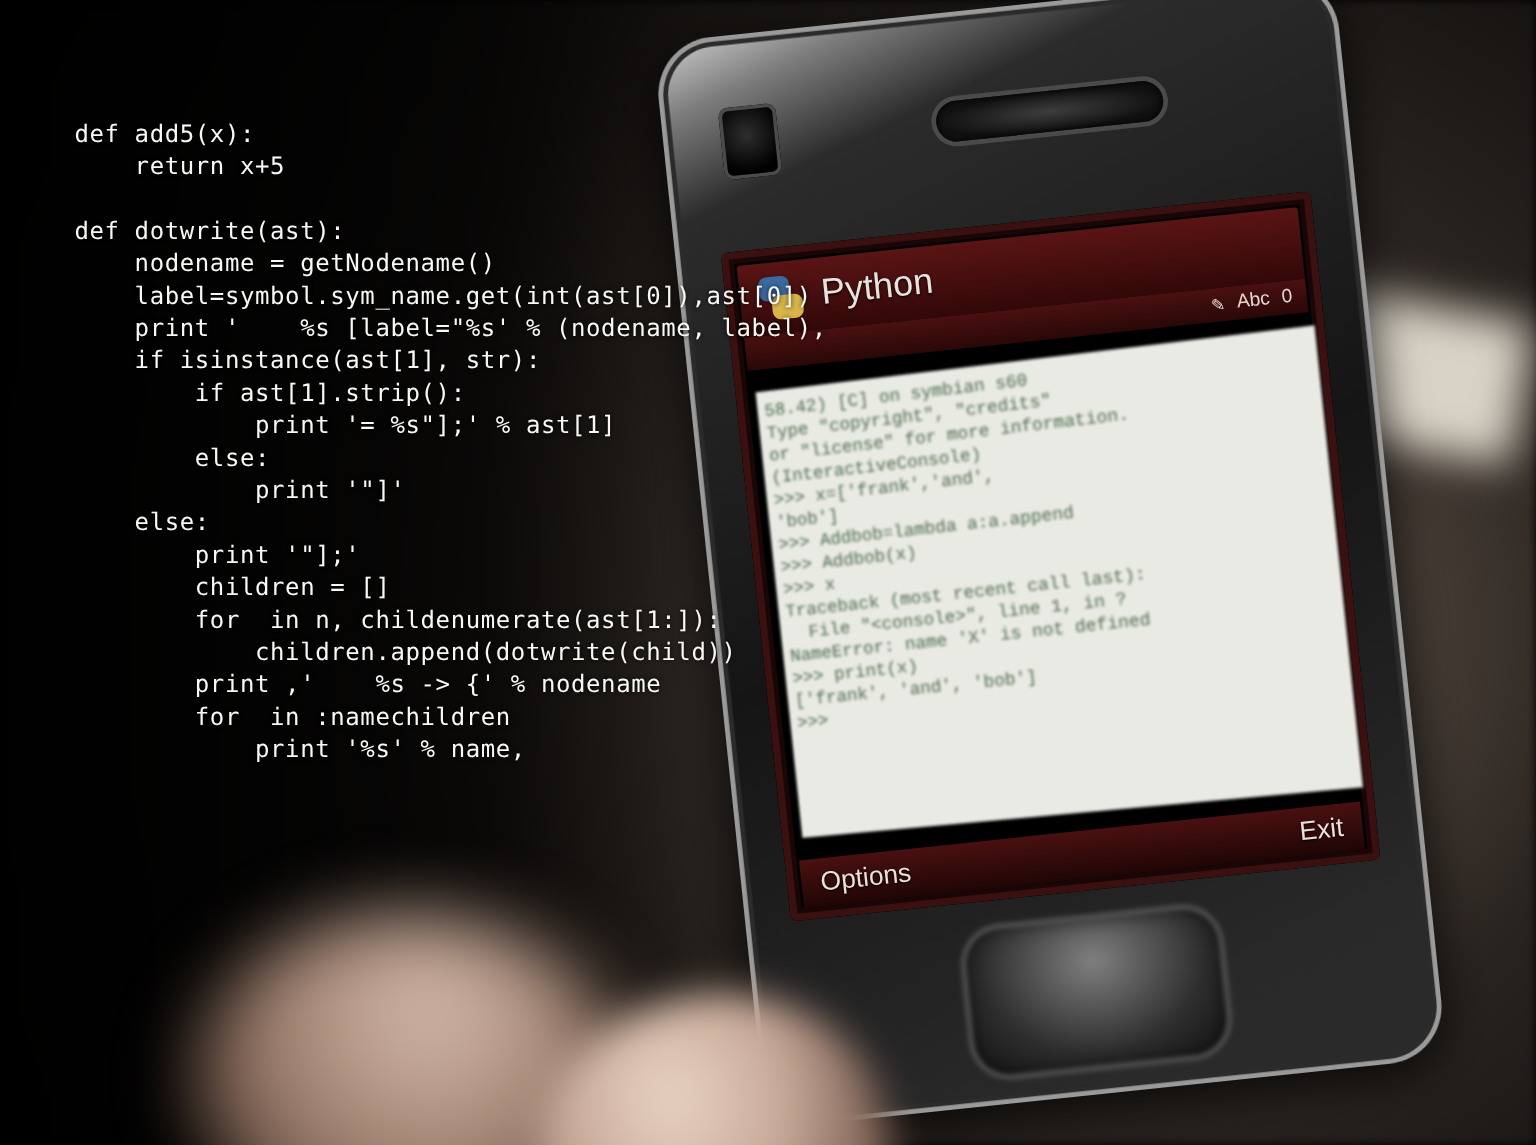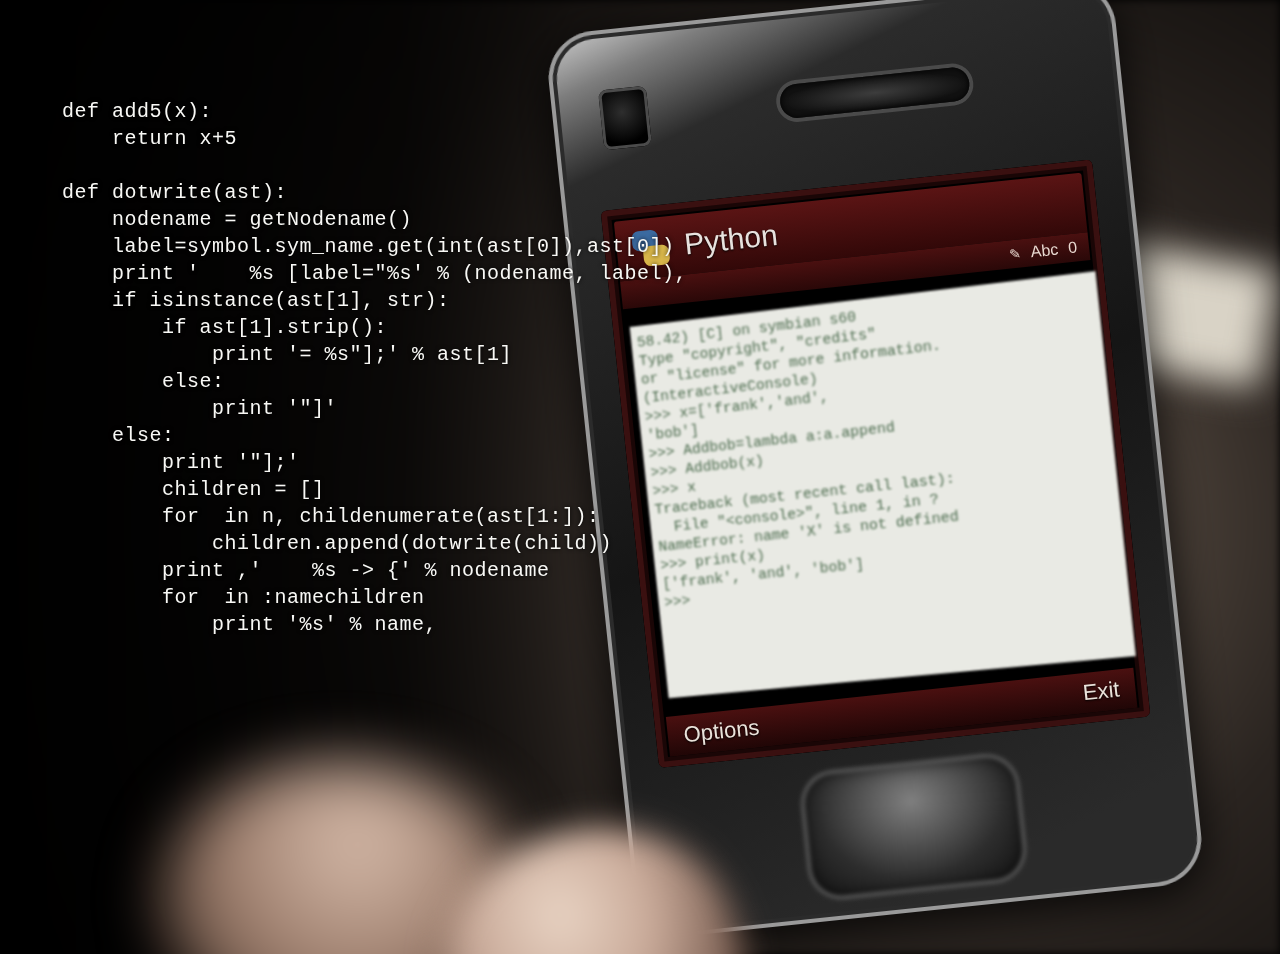--- a/index.html
+++ b/index.html
@@ -29,21 +29,20 @@
     position: absolute;
     top: 78px;
     left: 62px;
     color: #f8f8f5;
     font-size: 20px;
     line-height: 27px;
     white-space: pre;
     letter-spacing: 0.5px;
     text-shadow: 0 0 4px rgba(0,0,0,0.9);
     z-index: 50;
-    font-family: Liberation Mono, monospace;
   }
 
   
   .phone {
     position: absolute;
     top: 36px;
     left: 544px;
     width: 570px;
     height: 910px;
     transform: rotate(-6deg);

